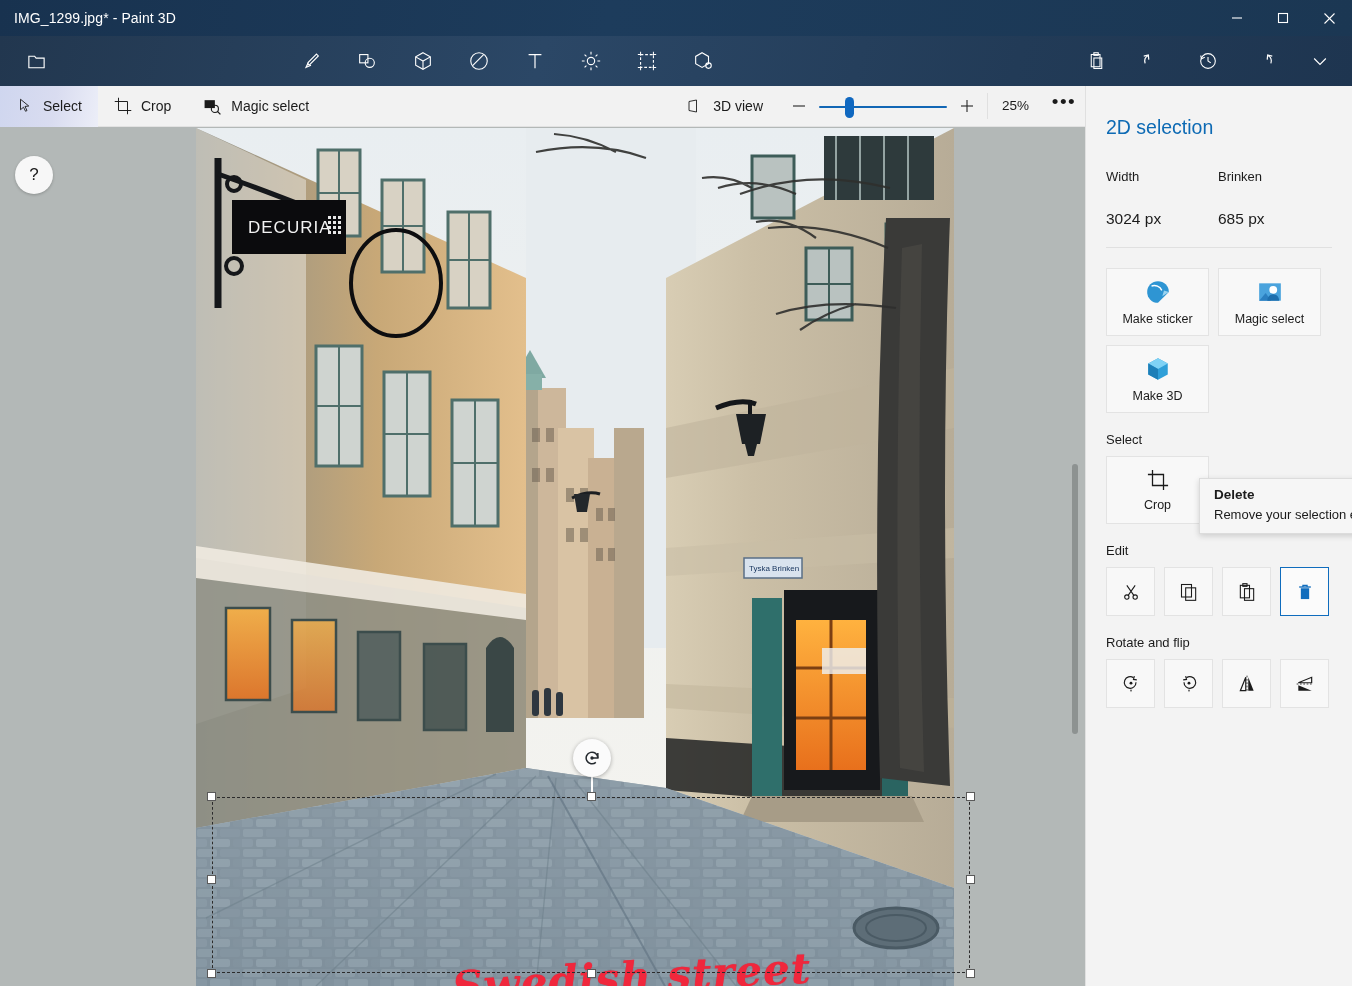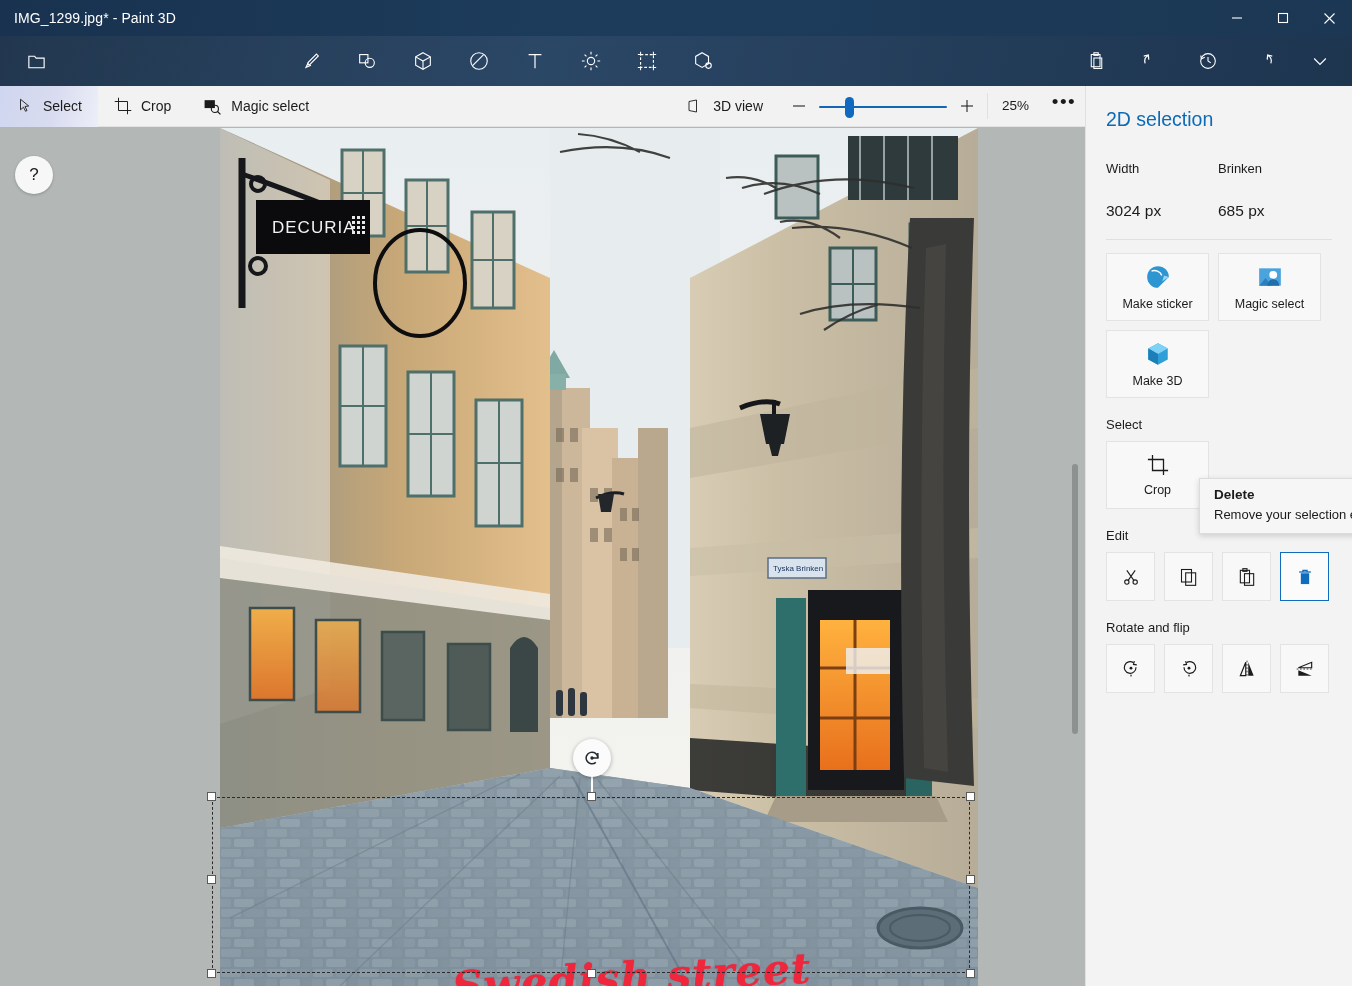--- a/index.html
+++ b/index.html
@@ -88,21 +88,21 @@
   }
   .help-btn {
     position: absolute; left: 15px; top: 29px; width: 38px; height: 38px;
     border-radius: 50%; background: #f7f7f7; color: #1b1b1b;
     display: flex; align-items: center; justify-content: center;
     font-size: 17px; box-shadow: 0 1px 3px rgba(0,0,0,.22);
   }
 
   
   .photo {
-    position: absolute; left: 220px; top: 1px; width: 758px; height: 858px;
+    position: absolute; left: 196px; top: 1px; width: 758px; height: 858px;
     overflow: hidden; background: #a3a3a3;
   }
   .photo svg { display: block; width: 758px; height: 858px; }
 
   
   .selection {
     position: absolute; left: 212px; top: 670px; width: 758px; height: 176px;
     pointer-events: none;
   }
   .sel-box {
@@ -140,32 +140,32 @@
   }
   .vscroll-thumb {
     position: absolute; left: 4px; top: 337px; width: 6px; height: 270px;
     background: #8d9291; border-radius: 3px;
   }
 
   
   .panel {
     position: absolute; top: 86px; right: 0; width: 267px; height: 900px;
     background: #f3f3f3; border-left: 1px solid #e0e0e0;
-    padding: 8px 20px;
+    padding: 16px 20px;
   }
   .panel-title {
     color: #0d6ab4; font-size: 19.5px; margin-top: 14px; font-weight: 400;
   }
   .dims { display: flex; margin-top: 30px; }
   .dim-col { width: 112px; }
   .dim-label { font-size: 13px; color: #1b1b1b; }
   .dim-value { font-size: 15.5px; color: #1b1b1b; margin-top: 26px; }
   .divider { height: 1px; background: #e0e0e0; margin-top: 19px; }
 
-  .btn-grid { display: flex; flex-wrap: wrap; gap: 9px; margin-top: 13px; }
+  .btn-grid { display: flex; flex-wrap: wrap; gap: 9px; margin-top: 20px; }
   .big-btn {
     width: 103px; height: 68px; background: #f8f8f8; border: 1px solid #e3e3e3;
     display: flex; flex-direction: column; align-items: center; justify-content: center;
     gap: 7px; font-size: 12.5px; color: #1b1b1b;
   }
   .big-btn svg { display: block; }
 
   .section-label {
     font-size: 13px; color: #1b1b1b; margin-top: 19px; margin-bottom: 9px;
   }

